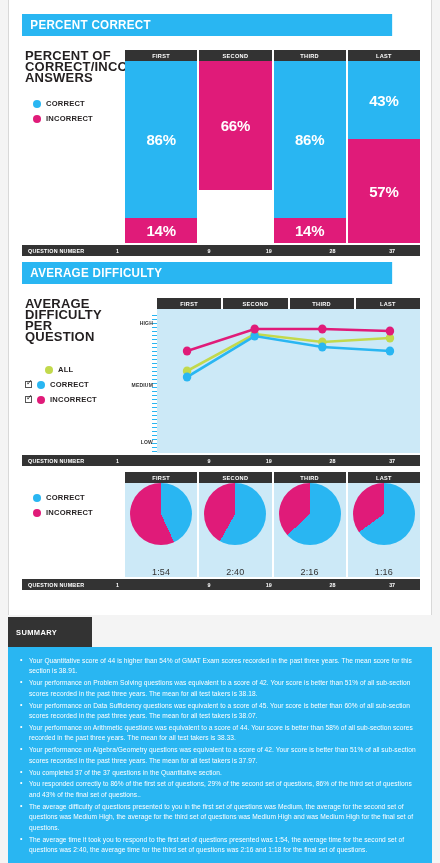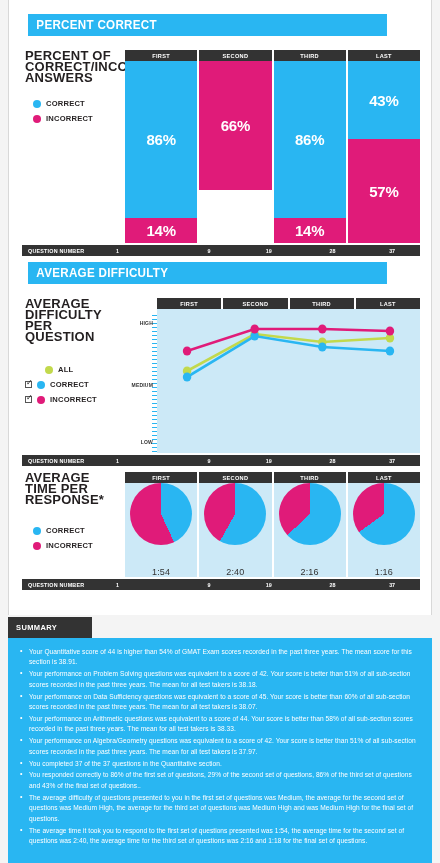--- a/index.html
+++ b/index.html
@@ -15,21 +15,21 @@
     background: #fff; border-left: 1px solid #d8d8d8; border-right: 1px solid #d8d8d8;
   }
   .panel { position: absolute; left: 0; width: 424px; }
   .panel-title {
     height: 22px; background: #29b6f2; color: #fff;
     font-size: 12.5px; font-weight: bold; letter-spacing: .3px;
     display: flex; align-items: center; padding-left: 9px;
     font-family: "Liberation Sans Narrow","Liberation Sans", sans-serif;
     transform: scaleX(.93); transform-origin: left center;
   }
-  .panel-title-wrap { margin: 0 19px; }
+  .panel-title-wrap { margin: 0 13px; }
 
   .body-row { display: flex; margin-top: 14px; padding: 0 13px; }
   .legend-col { width: 103px; padding-left: 3px; flex: none; }
   .legend-head {
     font-size: 13px; font-weight: bold; color: #231f20;
     line-height: 11px; letter-spacing: .2px; text-transform: uppercase;
   }
   .legend-list { margin-top: 13px; }
   .legend-item { display: flex; align-items: center; height: 15px; padding-left: 8px; }
   .cbx {
@@ -93,21 +93,21 @@
   .pie-cell {
     flex: 1; background: #cce9f7; display: flex; flex-direction: column;
     align-items: center; justify-content: space-between;
   }
   .pie { width: 62px; height: 62px; border-radius: 50%; }
   .pie-t { font-size: 9px; color: #333; margin-top: 3px; letter-spacing: .2px; }
 
   
   .summary { position: absolute; left: 8px; top: 617px; width: 424px; }
   .sum-tab {
-    width: 84px; height: 21px; background: #333; color: #fff;
+    width: 84px; height: 30px; background: #333; color: #fff;
     font-size: 7.5px; font-weight: bold; letter-spacing: .4px;
     display: flex; align-items: center; padding-left: 8px;
   }
   .sum-body {
     background: #29b6f2; color: #fff; padding: 9px 14px 11px 10px;
     min-height: 228px;
   }
   .sum-body ul { list-style: none; }
   .sum-body li {
     position: relative; padding-left: 11px; font-size: 6.6px;
@@ -275,21 +275,20 @@
           <span class="qt" style="left:62%">19</span>
           <span class="qt" style="left:78%">28</span>
           <span class="qt" style="left:93%">37</span>
         </div>
       </div>
     </div>
 
     <div class="panel" style="top:458px;">
       <div class="body-row">
         <div class="legend-col">
-          <div class="legend-head">AVERAGE TIME PER RESPONSE*</div>
           <div class="legend-list" style="margin-top:18px;">
             <div class="legend-item">
               <span class="dot" style="background:#29b6f2"></span>
               <span class="legend-label">CORRECT</span>
             </div>
             <div class="legend-item">
               <span class="dot" style="background:#e01b79"></span>
               <span class="legend-label">INCORRECT</span>
             </div>
           </div>

